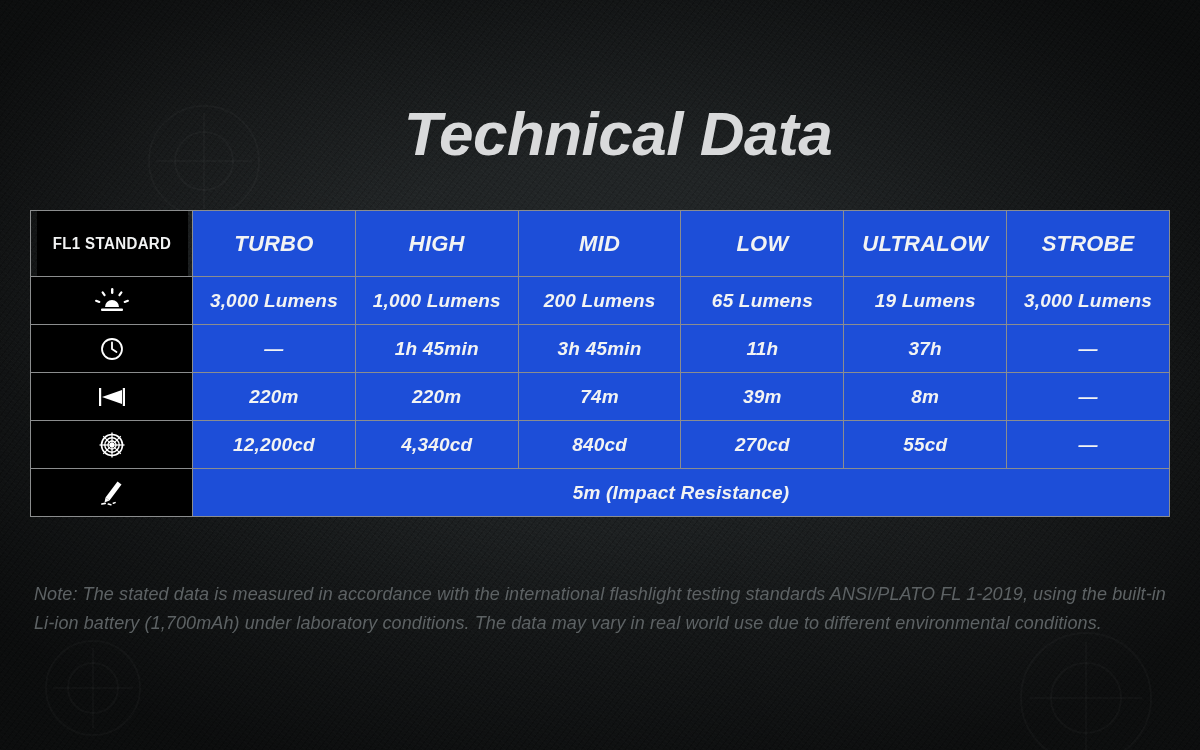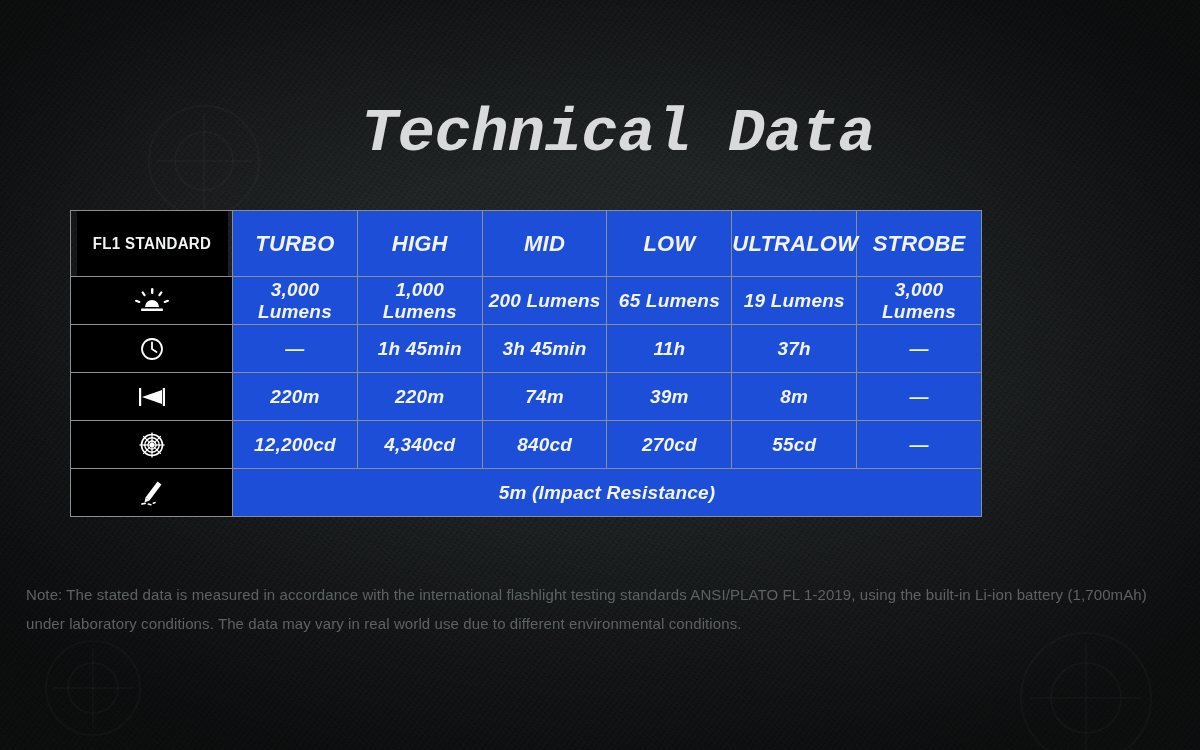--- a/index.html
+++ b/index.html
@@ -71,33 +71,32 @@
     position: absolute;
     top: 98px;
     left: 0;
     width: 1200px;
     text-align: center;
     font-size: 62px;
     font-weight: bold;
     font-style: italic;
     letter-spacing: -0.5px;
     color: #d9dadb;
-    font-family: Liberation Mono, monospace;
+    font-family: Liberation Sans, sans-serif;
     padding-left: 36px;
   }
 
   
   #spec-table {
     position: absolute;
     left: 30px;
     top: 210px;
-    width: 912px;
+    width: 1140px;
     border-collapse: collapse;
     table-layout: fixed;
-    margin-left: 40px;
   }
   #spec-table td, #spec-table th {
     border: 1px solid #8b8d8e;
     padding: 0;
     text-align: center;
     vertical-align: middle;
     color: #f2f3f3;
     font-style: italic;
     font-weight: bold;
     font-size: 19px;
@@ -120,24 +119,25 @@
   }
   .data-row td { height: 48px; }
   .merged-row td { height: 48px; }
   .icon-cell { background: #000000 !important; }
   .icon-cell svg { display: block; margin: 0 auto; }
   .dash { color: #cfd1d2; font-weight: normal; }
 
   
   #footnote {
     position: absolute;
-    left: 26px;
+    left: 34px;
     top: 580px;
     width: 1150px;
-    font-size: 15px;
+    font-size: 18px;
+    font-style: italic;
     line-height: 29px;
     color: #5d6264;
     letter-spacing: 0.1px;
   }
 </style>
 </head>
 <body>
 
 <div id="bg-texture"></div>
 <div id="bg-vignette"></div>

